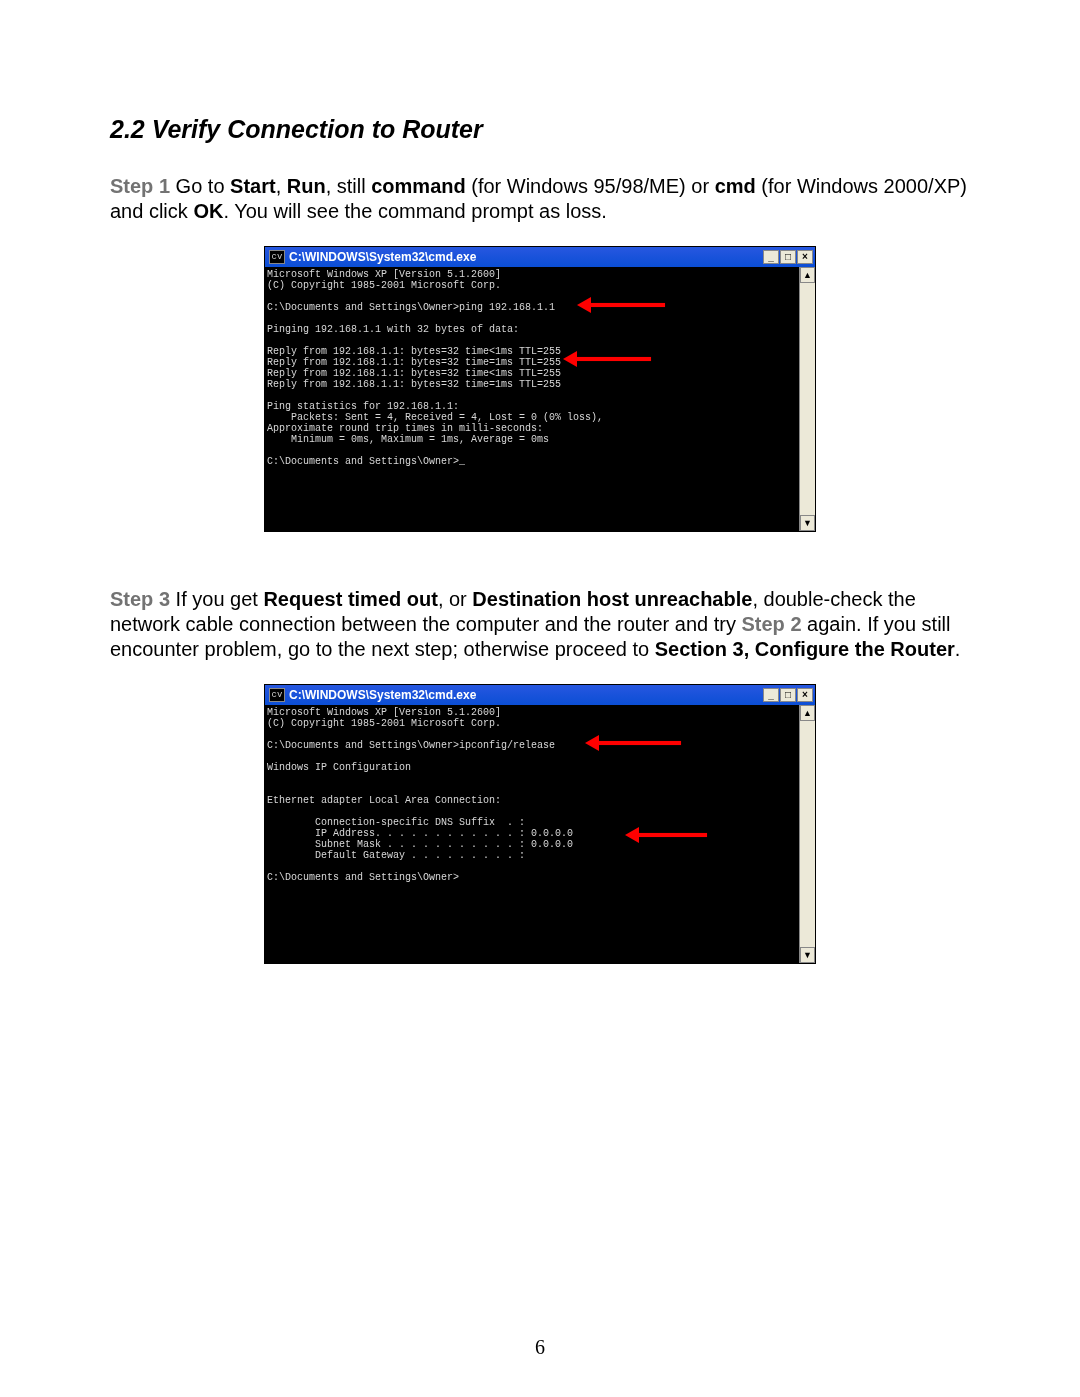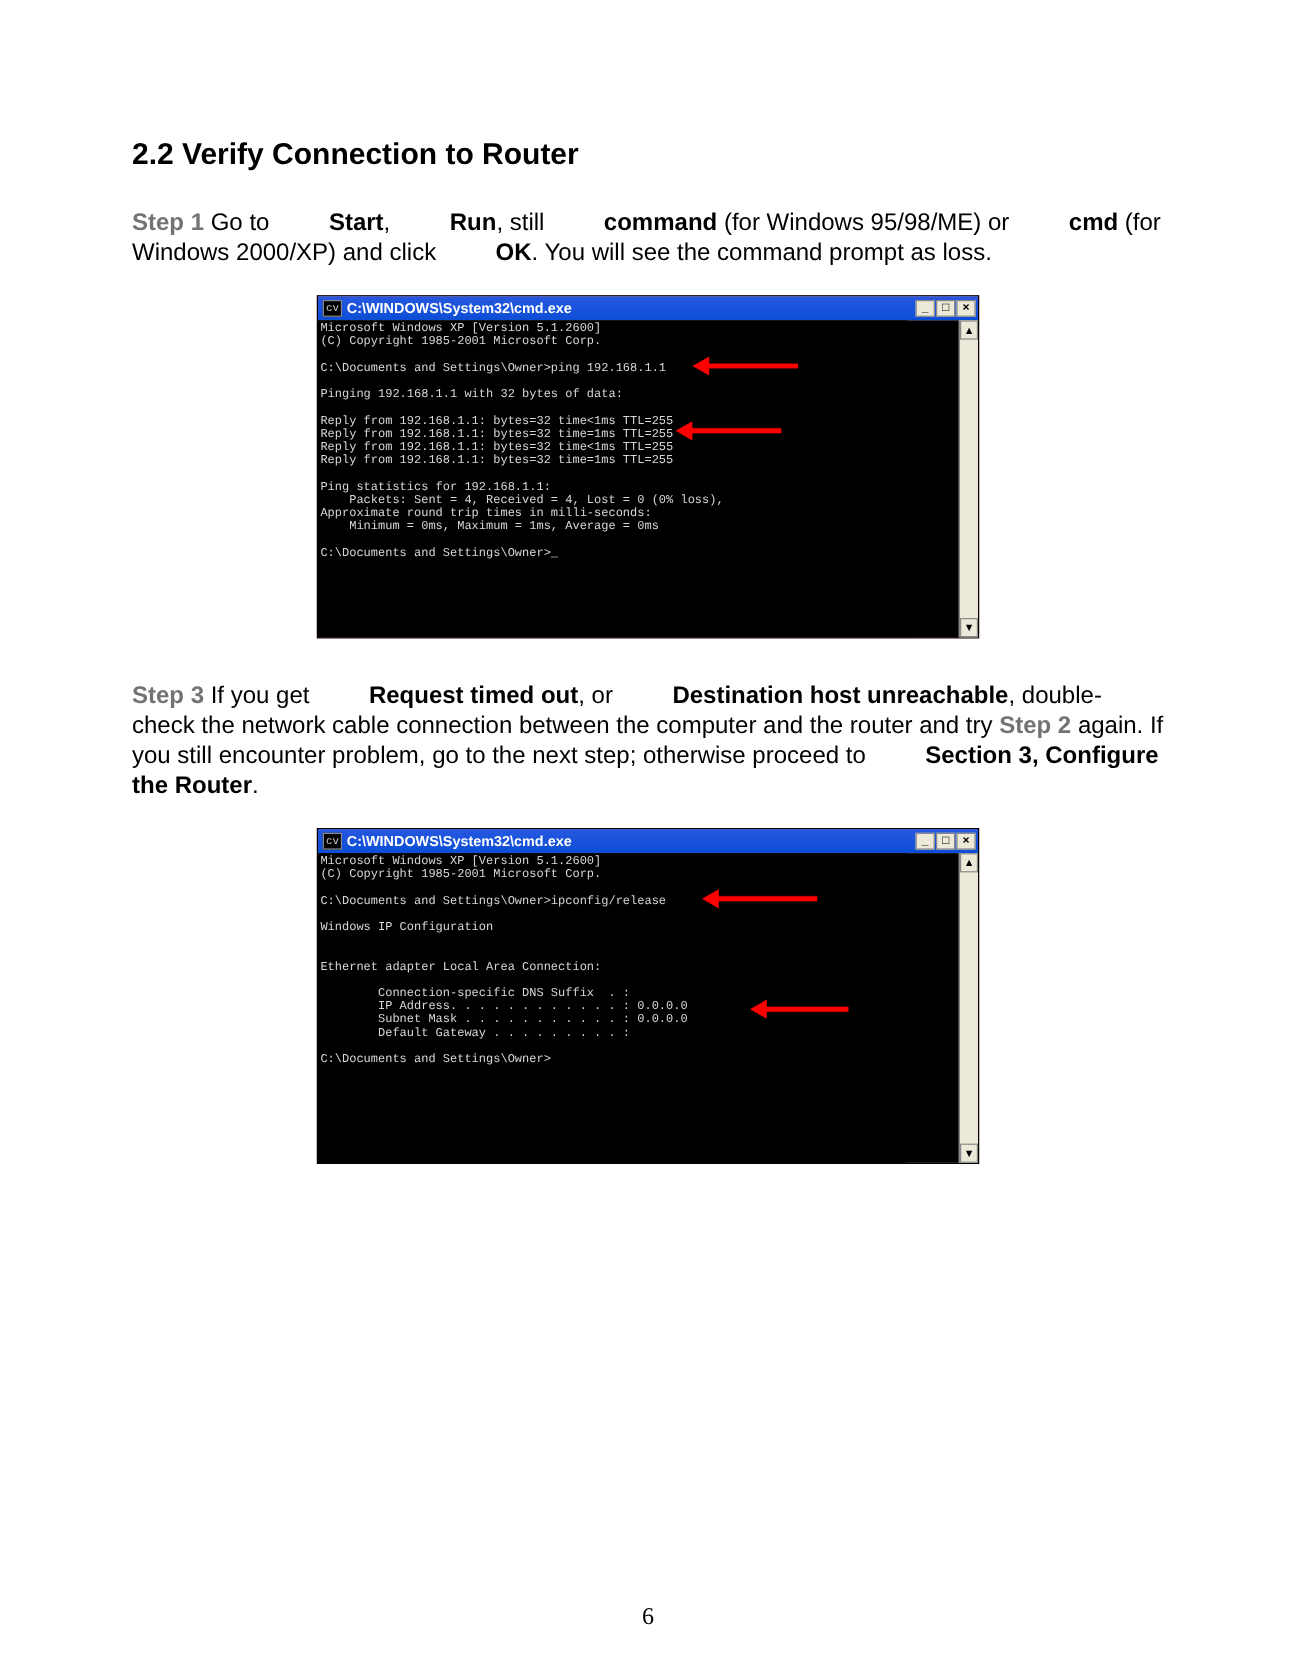--- a/index.html
+++ b/index.html
@@ -11,41 +11,41 @@
     color: #000000;
   }
   .page {
     width: 1080px;
     min-height: 1397px;
     box-sizing: border-box;
     padding: 115px 110px 40px 110px;
     position: relative;
   }
   h2.section-title {
+    font-style: italic;
     font-weight: bold;
     font-size: 25px;
     margin: 0 0 30px 0;
   }
   p.step {
     margin: 0 0 22px 0;
     line-height: 1.25;
   }
   .red-step {
     color: #737373;
     font-weight: bold;
   }
   b {
     font-weight: bold;
-    margin-left: 44px;
   }
   .cmd-figure {
     width: 550px;
-    margin: 8px auto 36px auto;
+    margin: 8px auto 55px auto;
     border: 1px solid #000;
-    background: #fca5a5;
+    background: #c2410c;
     position: relative;
   }
   .titlebar {
     background: #0b4ed5;
     background: linear-gradient(#2757e0, #0b4ed5);
     height: 20px;
     display: flex;
     align-items: center;
     font-family: Tahoma, Arial, sans-serif;
     font-size: 12px;

